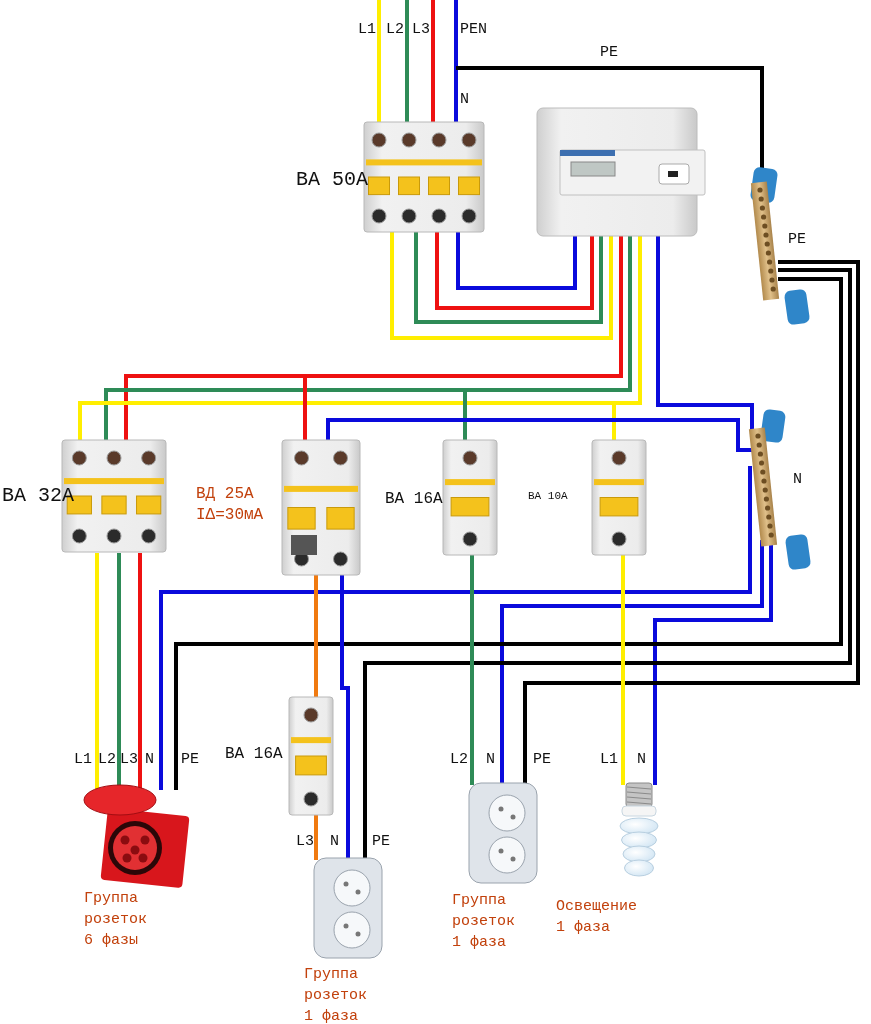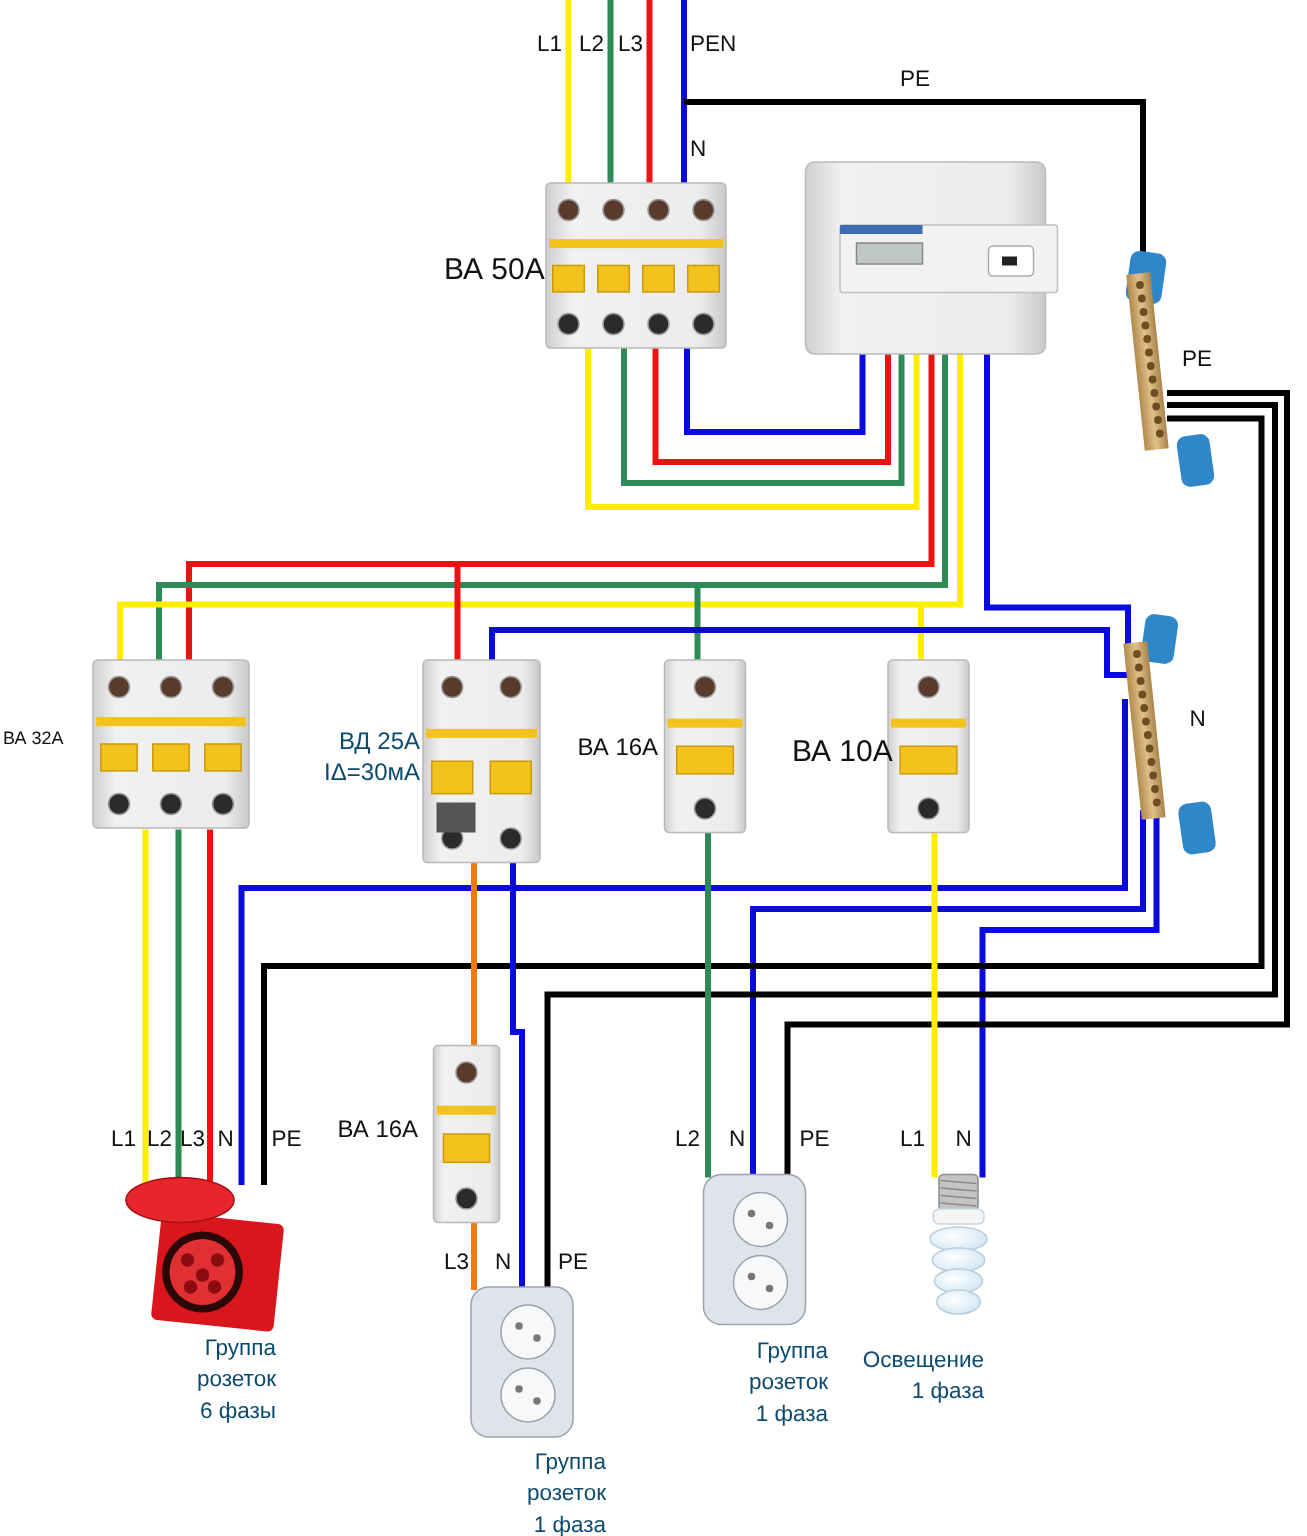--- a/index.html
+++ b/index.html
@@ -1,19 +1,19 @@
 <!DOCTYPE html>
 <html><head>
 <meta charset="utf-8">
 <style>
   html, body { margin:0; padding:0; background:#ffffff; }
-  #stage { position:relative; width:871px; height:1024px; overflow:hidden; background:#fff; font-family:Liberation Sans, sans-serif; }
+  #stage { position:relative; width:871px; height:1024px; overflow:hidden; background:#fff; font-family:Liberation Mono, monospace; }
   svg#wires { position:absolute; left:0; top:0; }
   .lbl { position:absolute; font-size:15px; color:#111; white-space:nowrap; line-height:1; }
-  .cap { position:absolute; font-size:15px; color:#0c4a6e; text-align:right; line-height:21px; white-space:nowrap; }
+  .cap { position:absolute; font-size:15px; color:#c2410c; text-align:left; line-height:21px; white-space:nowrap; }
 </style>
 </head>
 <body>
 
 <div id="stage">
 
   <svg id="wires" width="871" height="1024" viewBox="0 0 871 1024">
     <defs>
       <linearGradient id="bodyGrad" x1="0" x2="1" y1="0" y2="0">
         <stop offset="0" stop-color="#cfcfcf"></stop>
@@ -215,27 +215,27 @@
   <span class="lbl" style="left:386px;top:22px">L2</span>
   <span class="lbl" style="left:412px;top:22px">L3</span>
   <span class="lbl" style="left:460px;top:22px">PEN</span>
   <span class="lbl" style="left:600px;top:45px">PE</span>
   <span class="lbl" style="left:460px;top:92px">N</span>
 
   <span class="lbl" style="left:296px;top:170px;font-size:20px">ВА 50А</span>
   <span class="lbl" style="left:788px;top:232px">PE</span>
   <span class="lbl" style="left:793px;top:472px">N</span>
 
-  <span class="lbl" style="left:2px;top:486px;font-size:12px">ВА 32А</span>
+  <span class="lbl" style="left:2px;top:486px;font-size:20px">ВА 32А</span>
   <span class="cap" style="left:196px;top:484px;width:84px;font-size:16px">
     <span>ВД 25А</span><br>
     <span>IΔ=30мА</span>
   </span>
   <span class="lbl" style="left:385px;top:491px;font-size:16px">ВА 16А</span>
-  <span class="lbl" style="left:528px;top:491px;font-size:20px">ВА 10А</span>
+  <span class="lbl" style="left:528px;top:491px;font-size:11px">ВА 10А</span>
   <span class="lbl" style="left:225px;top:746px;font-size:16px">ВА 16А</span>
 
   <span class="lbl" style="left:74px;top:752px">L1</span>
   <span class="lbl" style="left:98px;top:752px">L2</span>
   <span class="lbl" style="left:120px;top:752px">L3</span>
   <span class="lbl" style="left:145px;top:752px">N</span>
   <span class="lbl" style="left:181px;top:752px">PE</span>
 
   <span class="lbl" style="left:296px;top:834px">L3</span>
   <span class="lbl" style="left:330px;top:834px">N</span>

